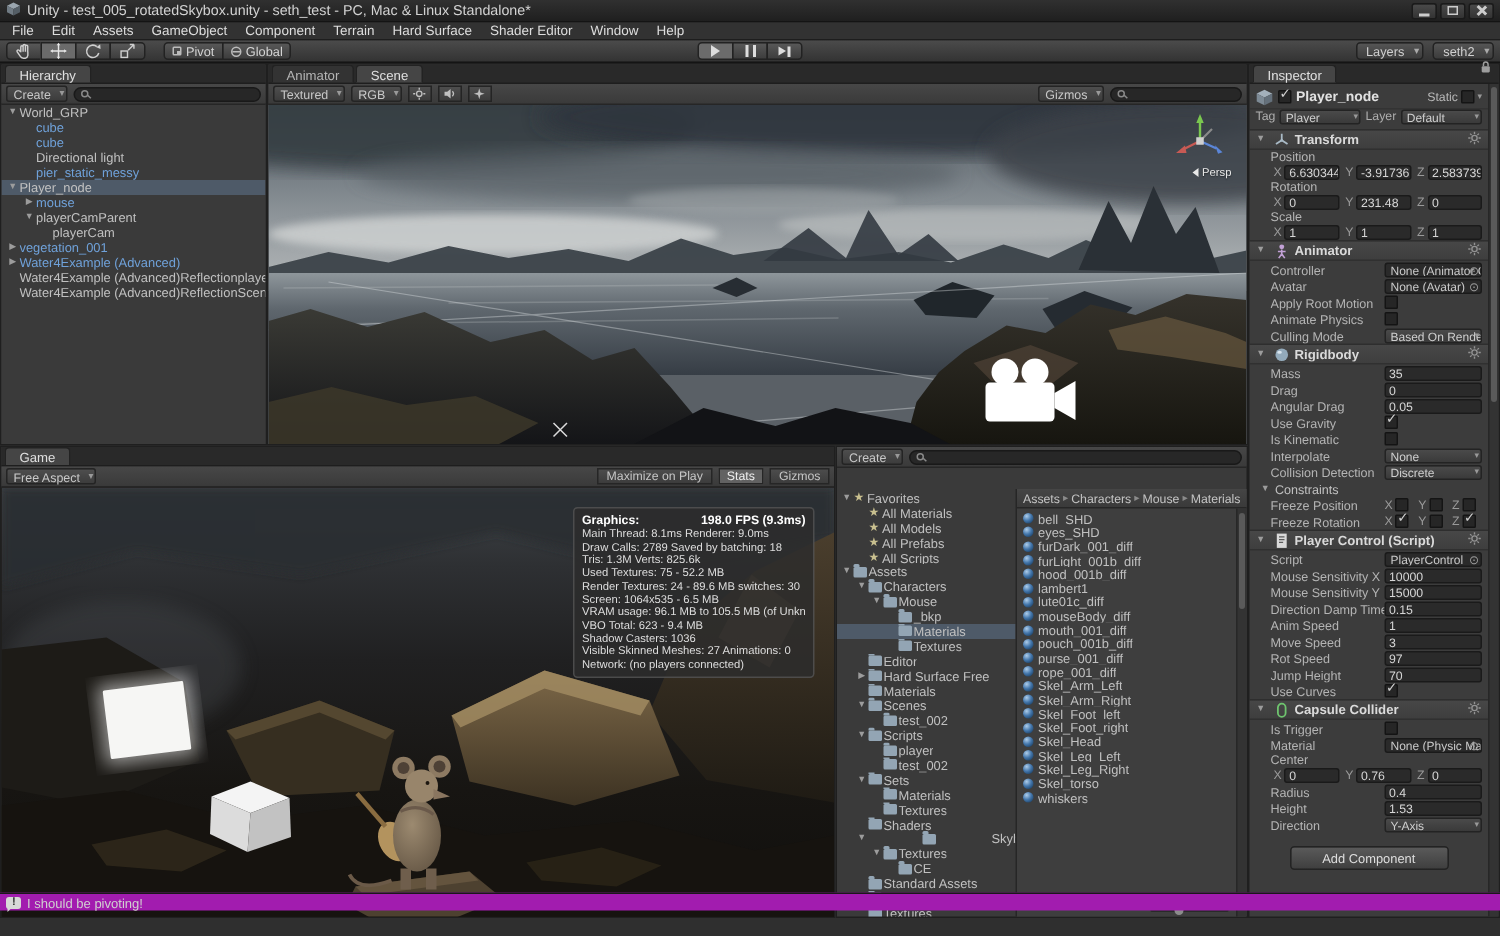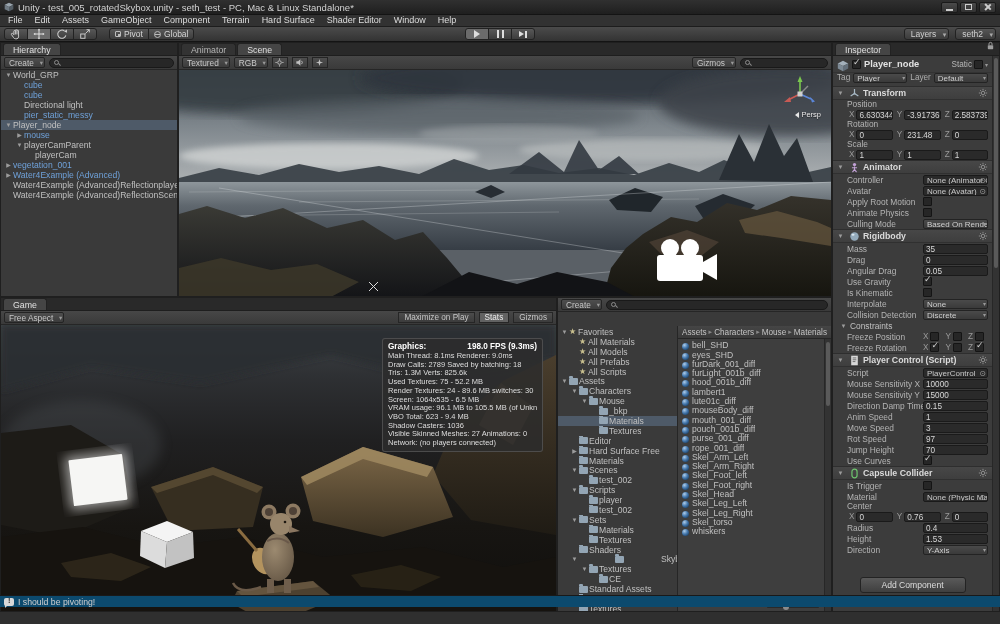--- a/index.html
+++ b/index.html
@@ -78,21 +78,21 @@
   #hierarchy-list{position:absolute;top:27px;left:0;right:0;bottom:0;overflow:hidden;background:#3a3a3a;}
   
   #project-content{position:absolute;top:28px;left:0;right:0;bottom:0;display:flex;}
   #project-tree{width:152px;border-right:1px solid #262626;overflow:hidden;padding-top:1px;}
   #project-tree .hrow{height:9.9px;}
   #project-right{flex:1;display:flex;flex-direction:column;background:#3e3e3e;position:relative;}
   #breadcrumb{height:13px;background:linear-gradient(#454545,#3a3a3a);border-bottom:1px solid #262626;
     display:flex;align-items:center;padding:0 4px;font-size:8.2px;color:#c4c4c4;white-space:nowrap;overflow:hidden;}
   .bsep{color:#8a8a8a;margin:0 2px;font-size:7px;}
   #project-files-list{flex:1;overflow:hidden;padding-top:2px;}
-  .frow{height:9.3px;display:flex;align-items:flex-end;gap:3px;padding-left:4px;overflow:hidden;}
+  .frow{height:9.3px;display:flex;align-items:center;gap:3px;padding-left:4px;overflow:hidden;}
   .sphere{width:7px;height:7px;border-radius:50%;flex:none;
     background:radial-gradient(circle at 35% 30%,#aecdea,#4578ad 45%,#16395c 90%);}
   .folder{width:9px;height:7px;background:#93a5b4;border-radius:1px;position:relative;flex:none;margin-right:1px;}
   .folder::before{content:"";position:absolute;top:-2px;left:0;width:4px;height:2px;background:#93a5b4;border-radius:1px 1px 0 0;}
   .star{color:#c9c08f;font-size:8px;width:9px;flex:none;line-height:8px;}
   .vscroll{position:absolute;right:0;top:13px;bottom:0;width:7px;background:#333;border-left:1px solid #272727;}
   .vthumb{position:absolute;left:1px;right:1px;background:#5a5a5a;border-radius:3px;}
   .pslider{position:absolute;right:12px;bottom:3px;width:52px;height:2px;background:#2a2a2a;border-radius:1px;}
   .pknob{position:absolute;left:16px;top:-2px;width:6px;height:6px;border-radius:50%;background:#8c8c8c;}
   
@@ -134,24 +134,24 @@
   .picker{position:absolute;right:1px;top:0;font-size:8px;color:#9a9a9a;line-height:9px;}
   .chk{width:9px;height:9px;background:#262626;border:1px solid #141414;border-radius:1px;position:relative;flex:none;}
   .chkmark{position:absolute;top:-3px;left:0;font-size:9px;color:#d0d0d0;line-height:9px;}
   .vlabel{padding-left:14px;font-size:8.4px;color:#b4b4b4;height:9px;line-height:9px;white-space:nowrap;}
   .vline{display:flex;align-items:center;height:11px;padding:0 4px 0 12px;}
   .axis{font-size:8.2px;color:#9a9a9a;margin:0 2px 0 4px;flex:none;}
   .vfld{flex:1;}
   .foldrow{display:flex;align-items:center;height:11px;padding:0 4px 0 6px;font-size:8.4px;color:#c0c0c0;gap:2px;}
   .axgroup{display:flex;align-items:center;gap:2px;margin-right:6px;}
   .axgroup .axis{margin:0;}
-  #add-component{display:block;margin:22px auto 0;width:106px;height:16px;line-height:14px;text-align:center;
+  #add-component{display:block;margin:9px auto 0;width:106px;height:16px;line-height:14px;text-align:center;
     font-size:8.6px;color:#dedede;background:linear-gradient(#5a5a5a,#3f3f3f);border:1px solid #232323;border-radius:3px;}
   
-  #statusbar{position:absolute;left:0;top:595px;width:1000px;height:12px;background:#0c4a6e;border-top:1px solid #191919;
+  #statusbar{position:absolute;left:0;top:595px;width:1000px;height:12px;background:#a21caf;border-top:1px solid #191919;
     display:flex;align-items:center;gap:4px;padding:0 4px;}
   .msg-icon{width:10px;height:8px;background:#d8d8d8;border-radius:2px;position:relative;flex:none;}
   .msg-icon::before{content:"!";position:absolute;left:4px;top:-1.5px;font-size:7.5px;color:#333;font-weight:bold;}
   .msg-icon::after{content:"";position:absolute;left:1px;bottom:-2px;border-top:3px solid #d8d8d8;
     border-right:3px solid transparent;}
   #statusbar .msg{font-size:8.7px;color:#d0d0d0;}
   .spacer{flex:1;}
 </style>
 </head>
 <body>

